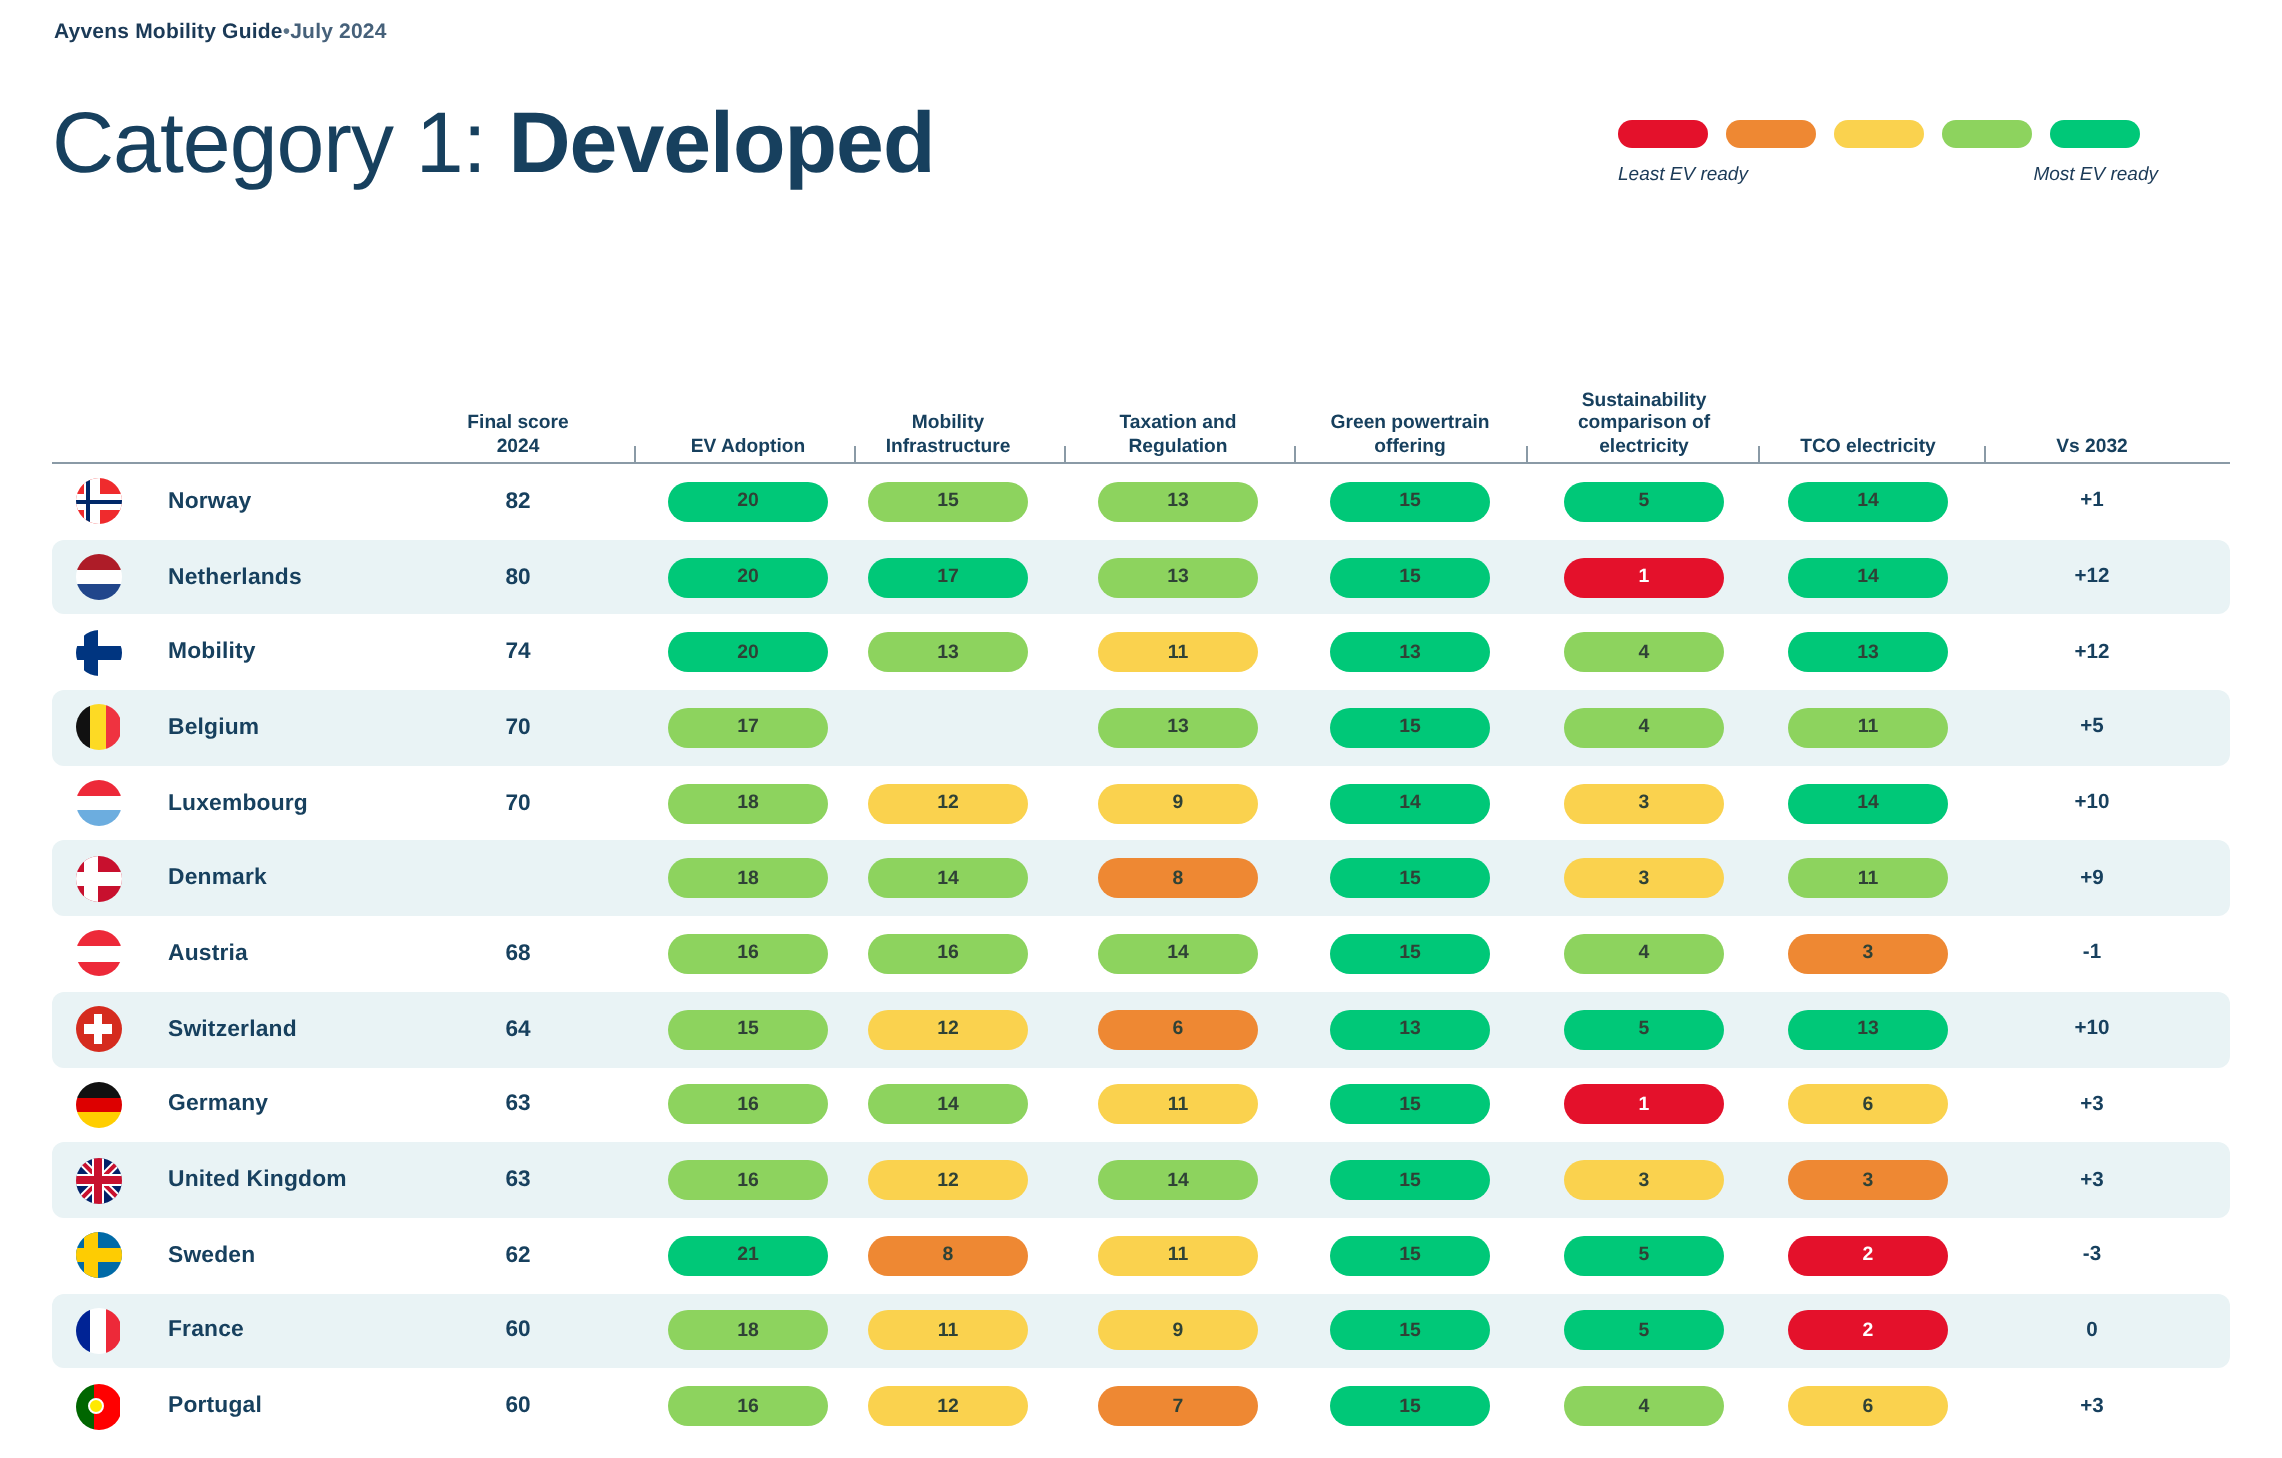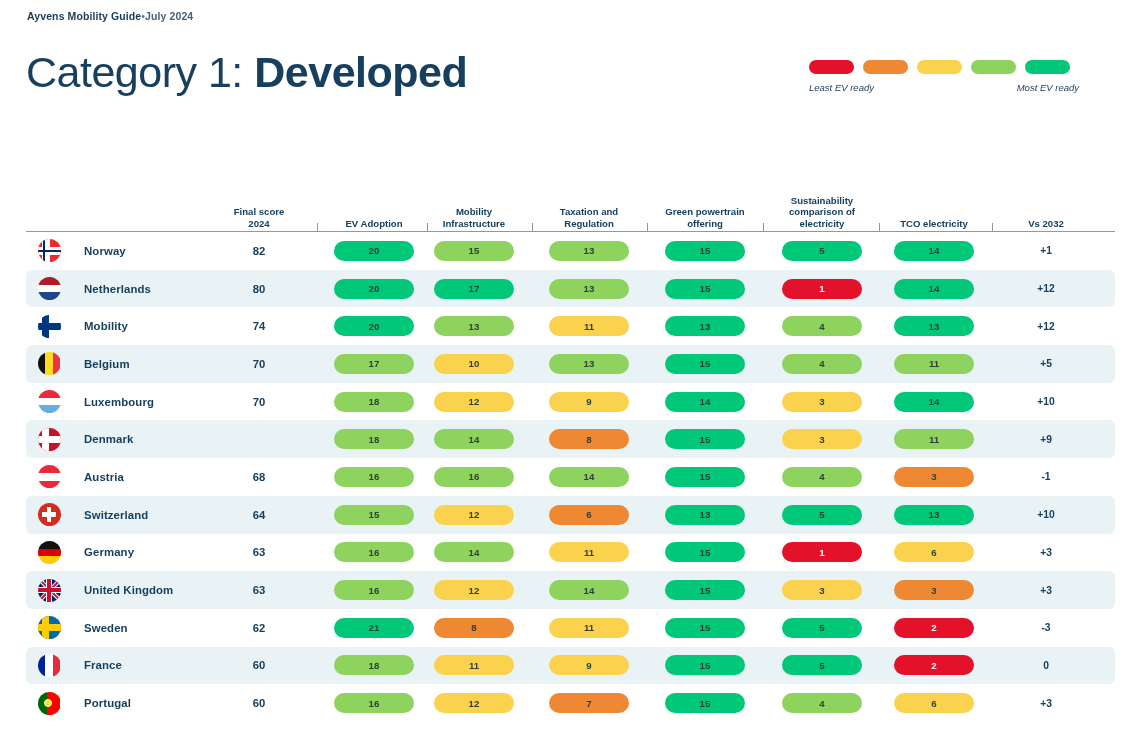--- a/index.html
+++ b/index.html
@@ -270,23 +270,20 @@
                 <div style="position:absolute;left:33.4%;top:0;width:33.3%;height:100%;background:#FDDA24"></div>
                 <div style="position:absolute;left:66.7%;top:0;width:33.3%;height:100%;background:#EF3340"></div>
               </div>
             </div>
           </div>
           <div class="cell cname">Belgium</div>
           <div class="cell score" style="left: 188px; width: 90px;">70</div>
           <div class="cell pillcell" style="left: 298px; width: 100px;">
             <div class="pill" style="background: rgb(141, 211, 94);">17</div>
           </div>
-          <div class="cell pillcell" style="left: 398px; width: 100px;">
-            <div class="pill" style="background: rgb(250, 210, 78);">10</div>
-          </div>
           <div class="cell pillcell" style="left: 513px; width: 100px;">
             <div class="pill" style="background: rgb(141, 211, 94);">13</div>
           </div>
           <div class="cell pillcell" style="left: 629px; width: 100px;">
             <div class="pill" style="background: rgb(0, 200, 120);">15</div>
           </div>
           <div class="cell pillcell" style="left: 746px; width: 100px;">
             <div class="pill" style="background: rgb(141, 211, 94);">4</div>
           </div>
           <div class="cell pillcell" style="left: 858px; width: 100px;">

